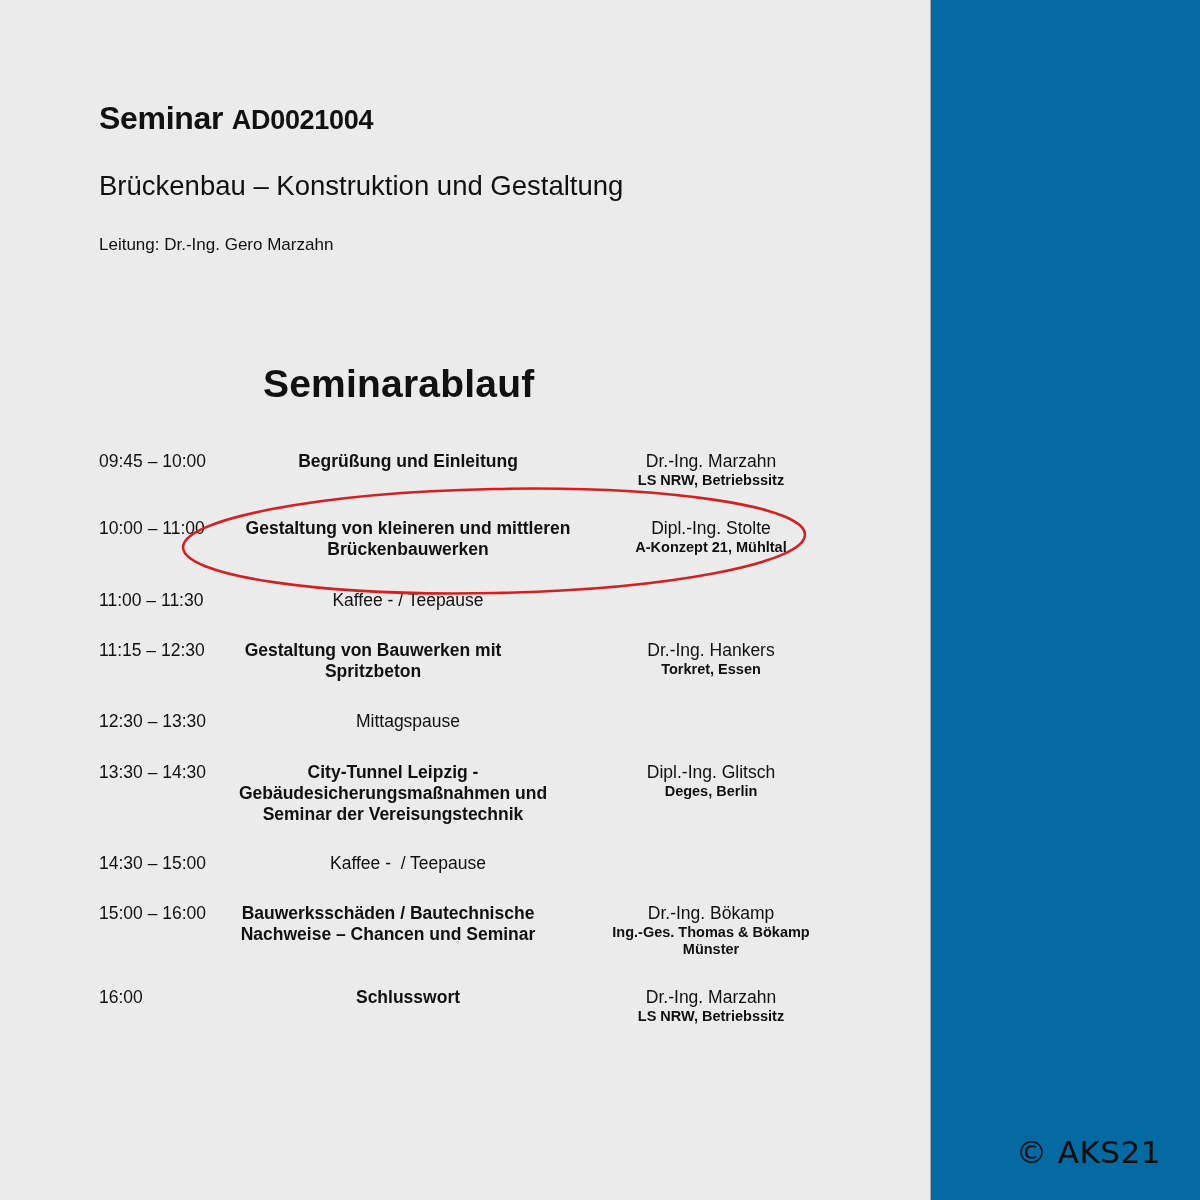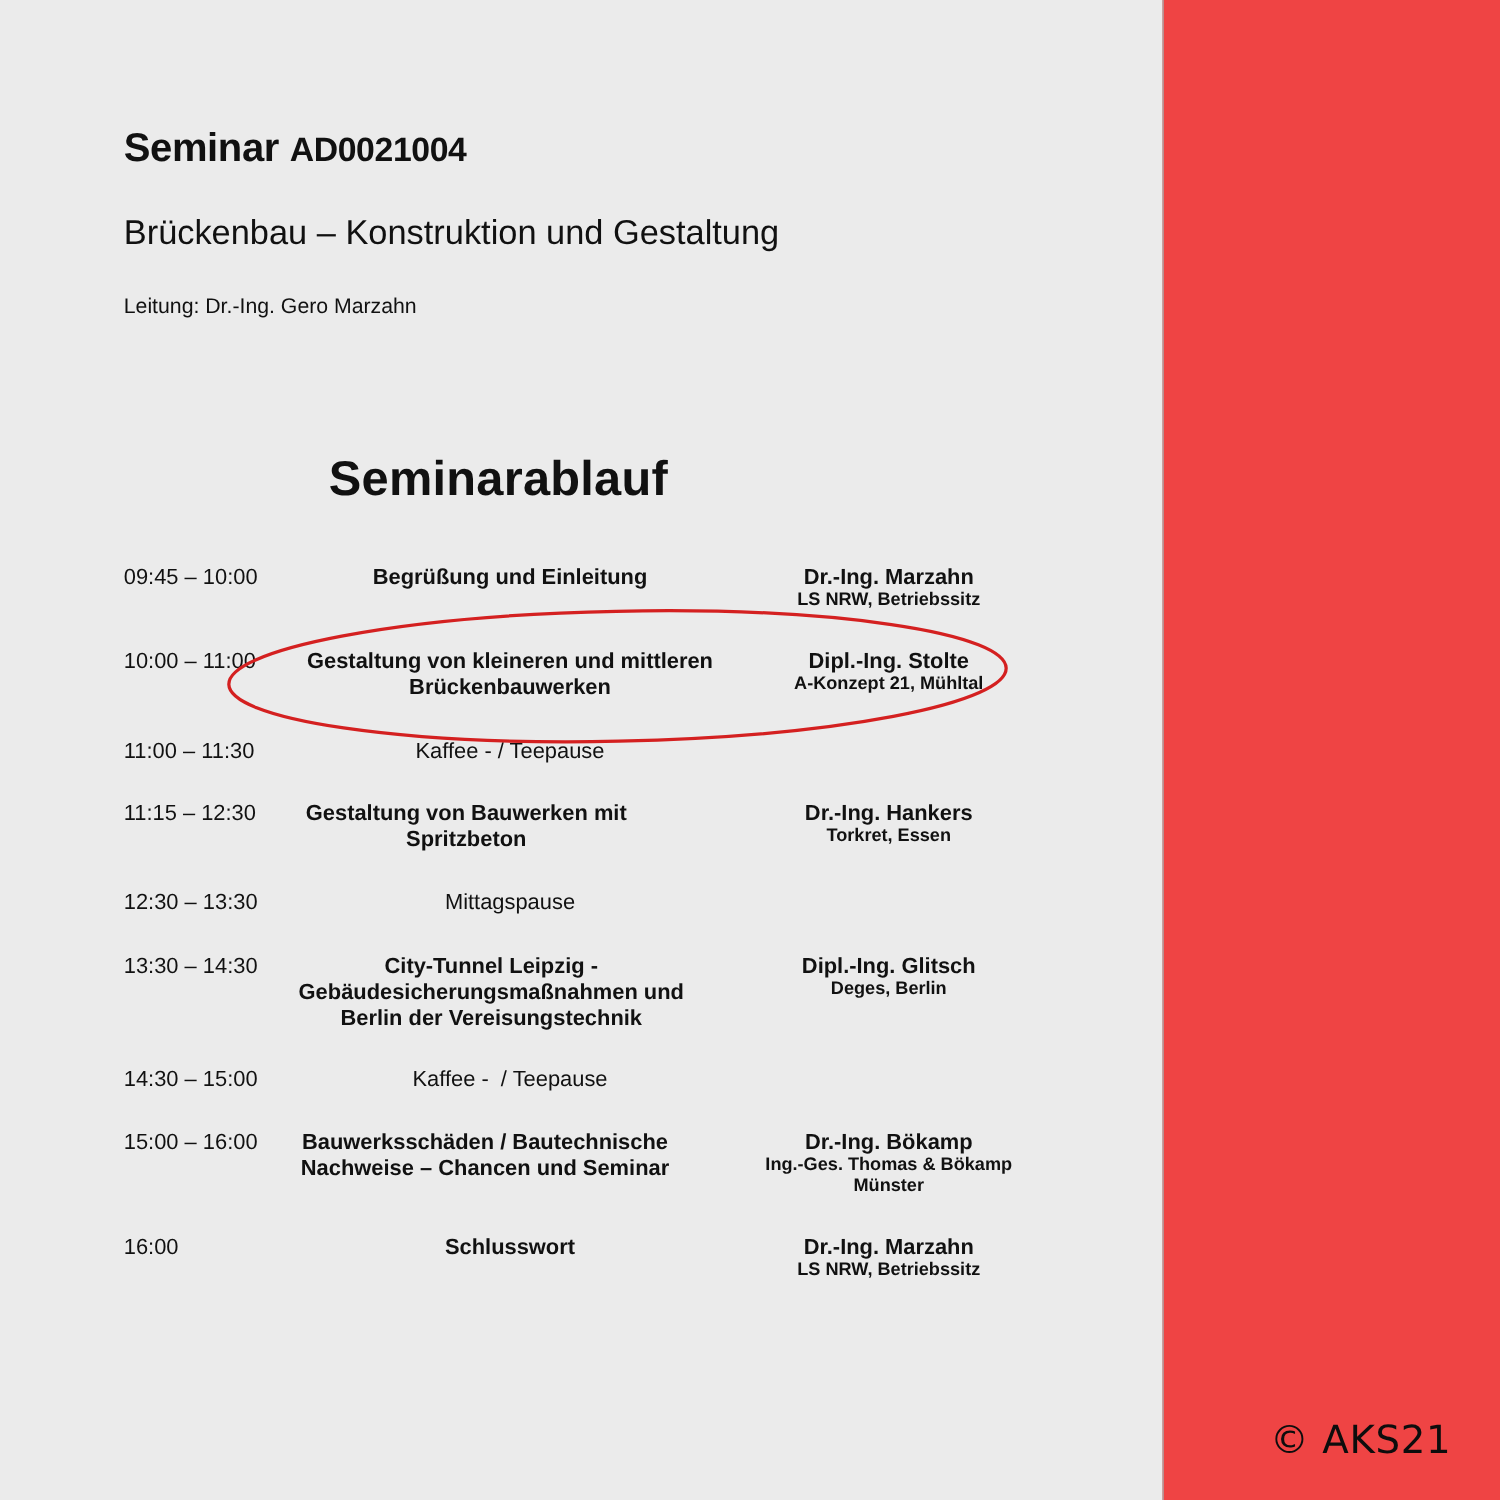--- a/index.html
+++ b/index.html
@@ -2,35 +2,35 @@
 <html><head>
 <meta charset="utf-8">
 <style>
   html, body { margin: 0; padding: 0; }
   body {
     width: 1200px; height: 1200px; position: relative; overflow: hidden;
     background: #ebebeb;
     font-family: "Liberation Sans", sans-serif; color: #111;
   }
   .paper { position: absolute; left: 0; top: 0; width: 930px; height: 1200px; background: #ebebeb; text-align: center; }
-  .side { position: absolute; left: 930px; top: 0; width: 270px; height: 1200px; background: #ef4444; border-left: 1px solid #a8a8a8; }
+  .side { position: absolute; left: 930px; top: 0; width: 270px; height: 1200px; background: #0369a1; border-left: 1px solid #a8a8a8; }
   .copyright { position: absolute; right: 40px; bottom: 30px; font-family: "DejaVu Sans", sans-serif; font-size: 31px; color: #0d0d0d; letter-spacing: 0.5px; }
 
   .h1 { position: absolute; left: 99px; top: 100px; font-size: 32px; font-weight: bold; letter-spacing: -0.3px; }
   .h1 .code { font-size: 27px; }
   .subtitle { position: absolute; left: 99px; top: 170px; font-size: 27.5px; }
   .meta { position: absolute; left: 99px; top: 234px; font-size: 17px; line-height: 21px; }
   .title2 { position: absolute; left: 263px; top: 362px; font-size: 39px; font-weight: bold; letter-spacing: 0.2px; }
 
   .row { position: absolute; left: 99px; width: 720px; font-size: 17.5px; line-height: 21px; }
   .row .time { position: absolute; left: 0; top: 0; }
   .row .topic { position: absolute; left: 129px; top: 0; width: 360px; font-weight: bold; }
   .row .topic.plain { font-weight: normal; }
   .row .speaker { position: absolute; left: 492px; top: 0; width: 240px; }
-  .row .speaker .name { font-weight: bold; font-size: 17.5px; display: block; }
+  .row .speaker .name { font-weight: normal; font-size: 17.5px; display: block; }
   .row .speaker .org { font-weight: bold; font-size: 14.5px; line-height: 17px; display: block; white-space: pre-line; }
 
   svg.mark { position: absolute; left: 0; top: 0; pointer-events: none; }
 </style>
 </head>
 <body>
 
 <div class="paper">
   <div class="h1">
     <span>Seminar</span>
@@ -74,21 +74,21 @@
     </span>
   </div>
 
   <div class="row" style="top:711px">
     <span class="time">12:30 – 13:30</span>
     <span class="topic plain">Mittagspause</span>
   </div>
 
   <div class="row" style="top:762px">
     <span class="time">13:30 – 14:30</span>
-    <span class="topic" style="width:330px">City-Tunnel Leipzig - Gebäudesicherungsmaßnahmen und Berlin der Vereisungstechnik</span>
+    <span class="topic" style="width:330px">City-Tunnel Leipzig - Gebäudesicherungsmaßnahmen und Seminar der Vereisungstechnik</span>
     <span class="speaker">
       <span class="name">Dipl.-Ing. Glitsch</span>
       <span class="org">Deges, Berlin</span>
     </span>
   </div>
 
   <div class="row" style="top:853px">
     <span class="time">14:30 – 15:00</span>
     <span class="topic plain" style="white-space:pre">Kaffee -  / Teepause</span>
   </div>

